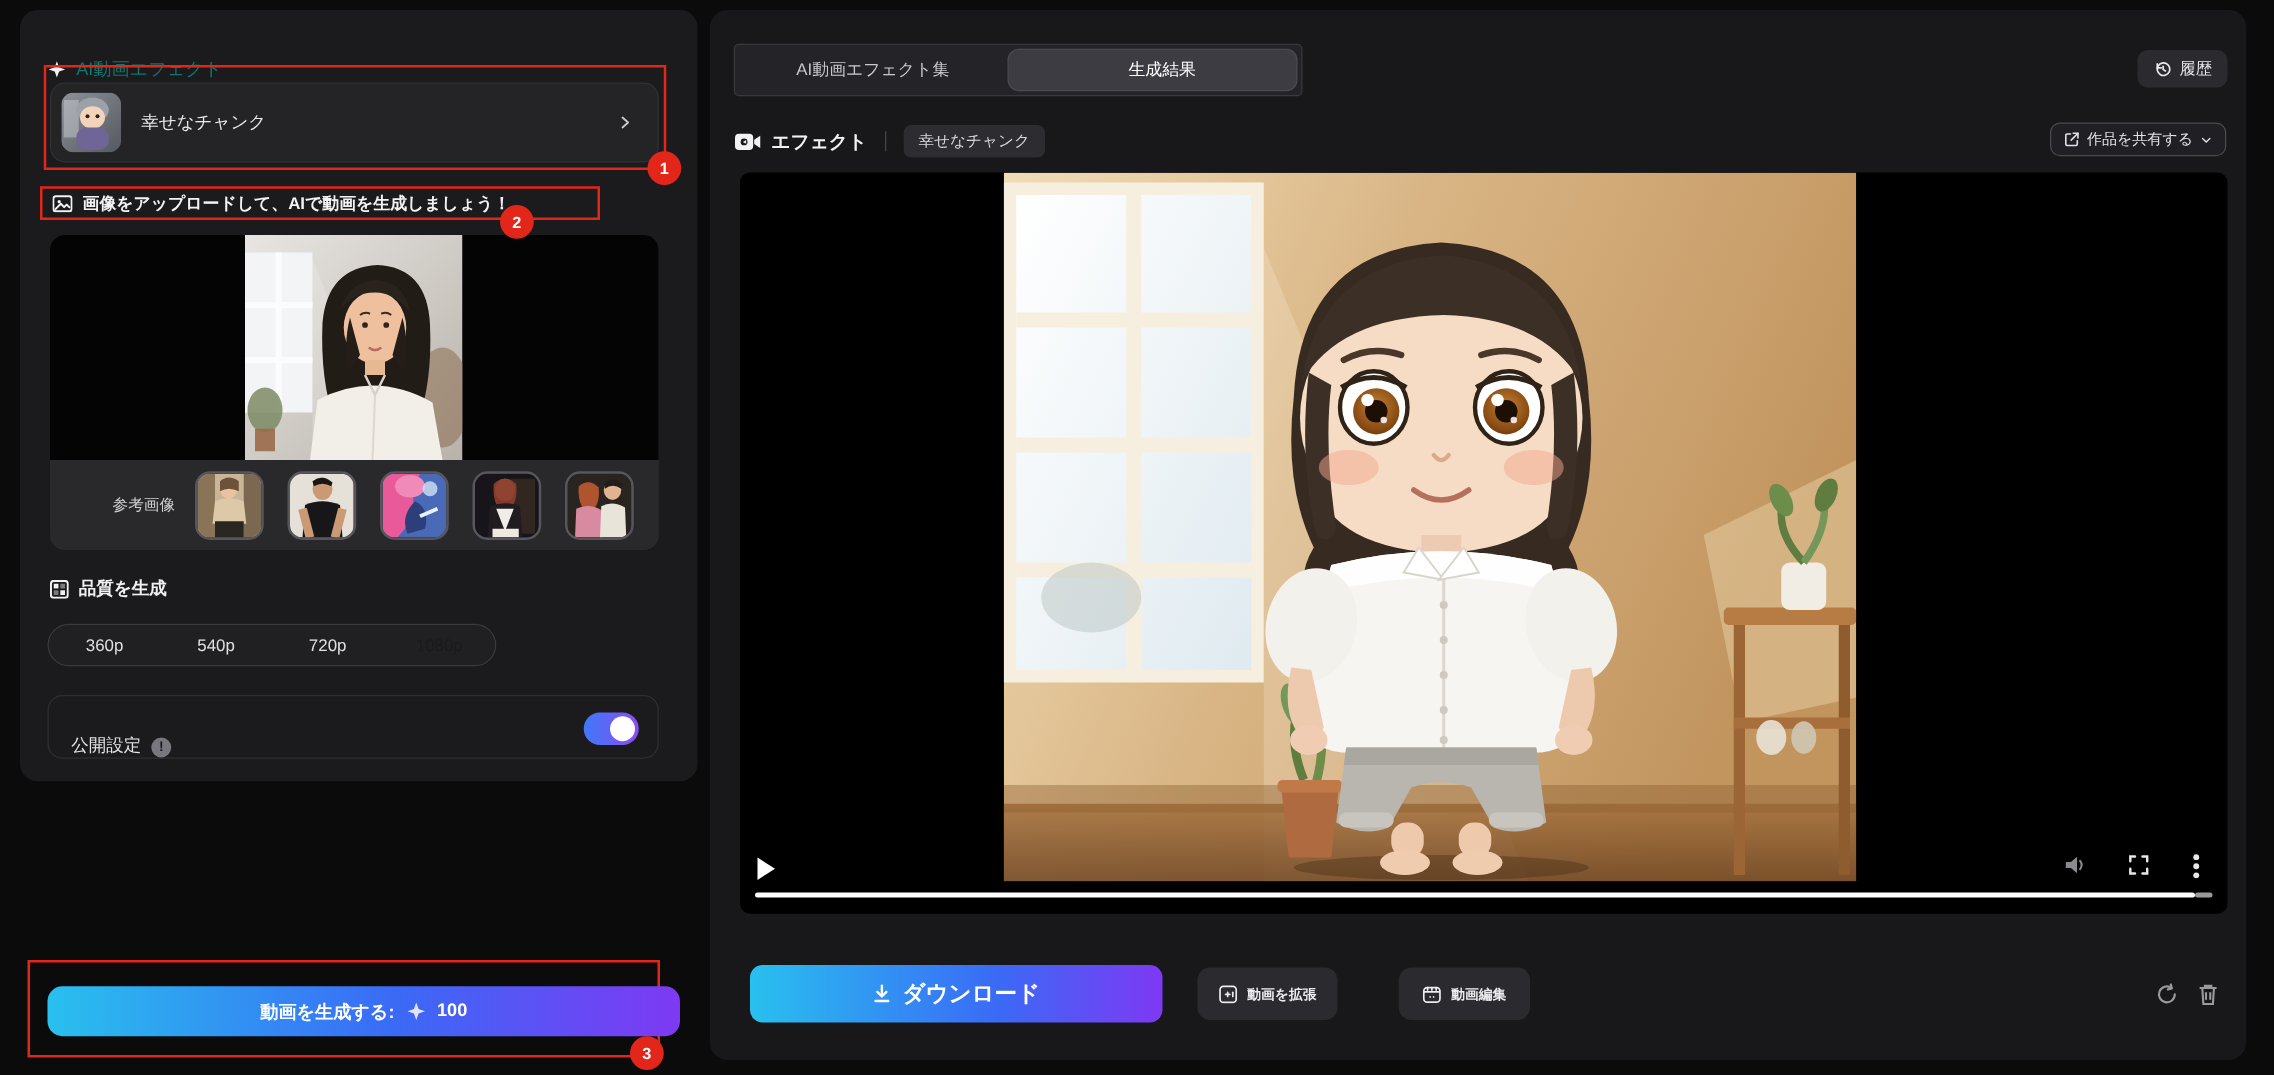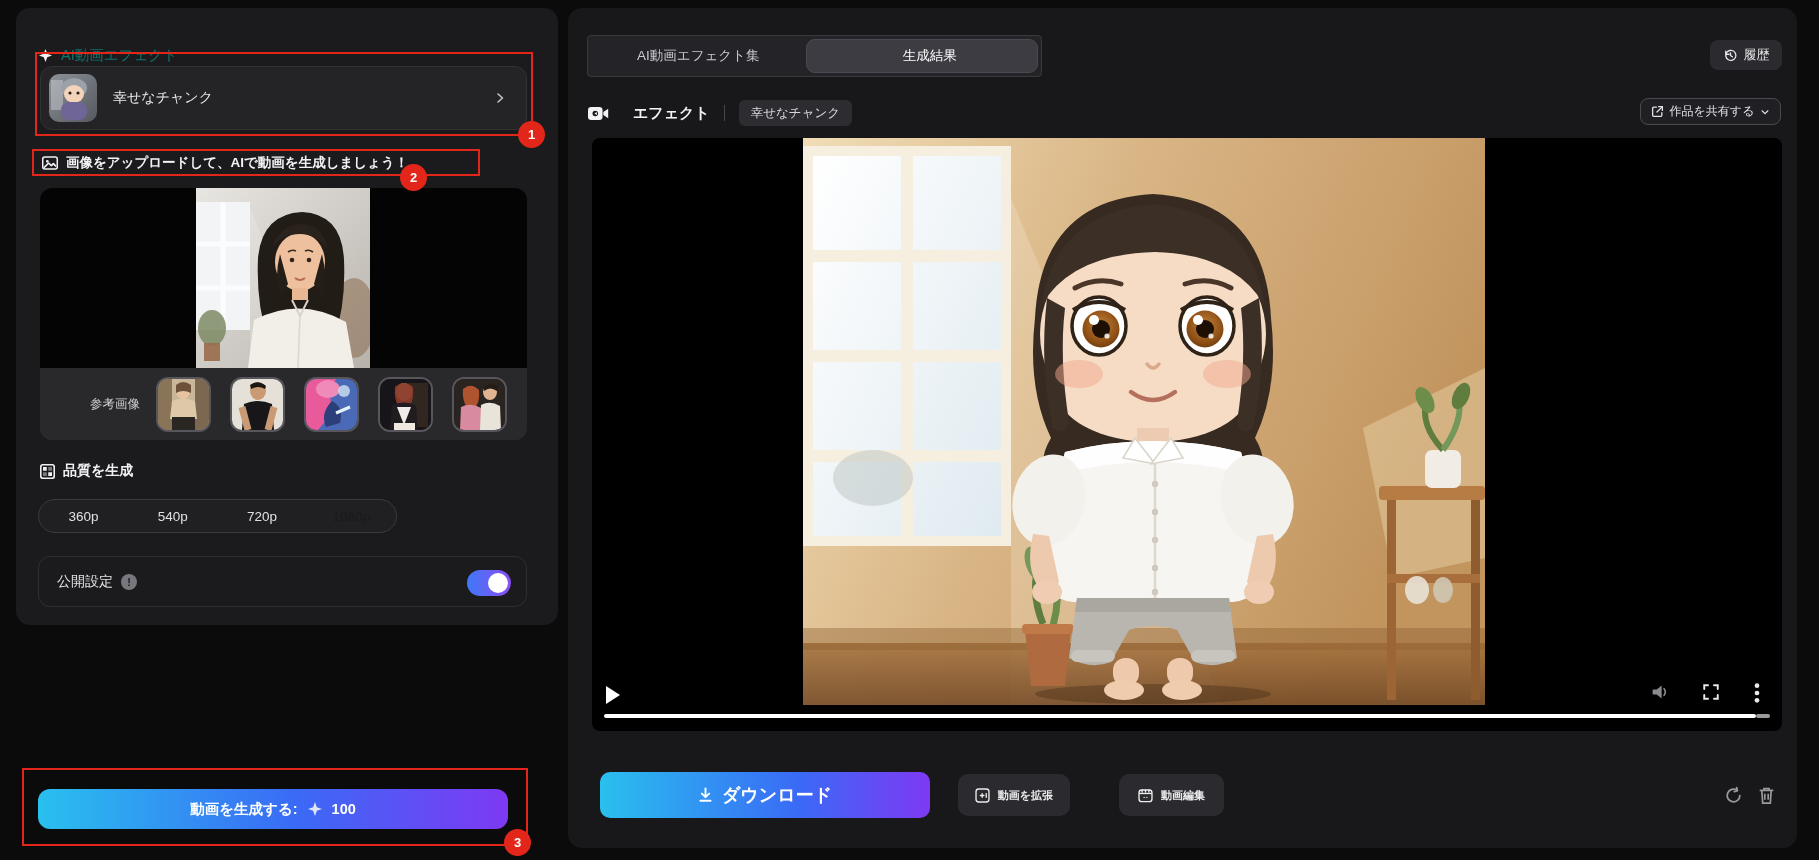--- a/index.html
+++ b/index.html
@@ -22,36 +22,36 @@
   .preview-photo-area { position:absolute; left:0; top:0; width:487px; height:180px; background:#040404; }
   .preview-photo { position:absolute; left:156px; top:0; width:174px; height:180px; }
   .ref-strip { position:absolute; left:0; top:180px; width:487px; height:72px; background:#29292c; display:flex; align-items:center;padding-left:32px; }
   .ref-label { margin-left:18px; width:66px; color:#cfcfd3; font-size:12.5px; }
   .ref-thumb { width:55px; height:55px; border-radius:12px; border:2px solid #56565c; overflow:hidden; margin-right:19px; flex:0 0 55px; }
   .section-label { display:flex; align-items:center; gap:8px; color:#f0f0f2; font-size:14px; font-weight:bold; }
   .seg-control { left:38px; top:499px; width:359px; height:34px; background:#202023; border:1px solid #3a3a3e; border-radius:17px; display:flex; }
   .seg-opt { flex:1; display:flex; align-items:center; justify-content:center; color:#e0e0e3; font-size:13.5px; position:relative; }
   .seg-opt.selected { color:#1a1a1c; }
   .seg-pill { position:absolute; left:3px; top:2px; right:3px; bottom:2px; background:#f2f2f4; border-radius:14px; z-index:-1; }
-  .public-box { left:38px; top:556px; width:489px; height:51px; border:1px solid #2f2f33; border-radius:12px; display:flex; align-items:center; }
+  .public-box { left:38px; top:556px; width:489px; height:51px; border:1px solid #2f2f33; border-radius:12px; display:flex; align-items:flex-end; }
   .public-label { margin-left:18px; color:#e4e4e8; font-size:14px; }
   .info-icon { width:16px; height:16px; border-radius:50%; background:#77777d; color:#1a1a1c; font-size:11px; font-weight:bold; display:flex; align-items:center; justify-content:center; margin-left:8px; }
   .toggle { position:absolute; right:15px; top:13px; width:44px; height:26px; border-radius:13px; background:linear-gradient(90deg,#3f78f8,#8a4df2); }
   .toggle-knob { position:absolute; right:3px; top:3px; width:20px; height:20px; border-radius:50%; background:#fff; }
   .red-box3 { left:22px; top:768px; width:506px; height:78px; }
-  .gen-btn { left:38px; top:789px; width:470px; height:40px; border-radius:12px; background:linear-gradient(90deg,#29c0ee 0%,#3a6af6 55%,#7e39f3 100%); display:flex; align-items:center; justify-content:center; gap:9px; color:#fff; font-size:14.5px; font-weight:bold; cursor:pointer; }
+  .gen-btn { left:38px; top:789px; width:506px; height:40px; border-radius:12px; background:linear-gradient(90deg,#29c0ee 0%,#3a6af6 55%,#7e39f3 100%); display:flex; align-items:center; justify-content:center; gap:9px; color:#fff; font-size:14.5px; font-weight:bold; cursor:pointer; }
 
   
   .right-panel { left:568px; top:8px; width:1229px; height:840px; background:#18181a; border-radius:14px; }
   .tabs { left:587px; top:35px; width:455px; height:42px; background:#242428; border:1px solid #39393d; border-radius:4px; display:flex; padding:3px; }
   .tab { flex:1; display:flex; align-items:center; justify-content:center; font-size:13.5px; color:#c9c9cd; border-radius:9px; cursor:pointer; }
   .tab.active { background:#3c3c42; color:#ffffff; border:1px solid #4a4a50;padding-left:16px; }
   .history-btn { left:1710px; top:40px; width:72px; height:30px; background:#2b2b2f; border-radius:8px; display:flex; align-items:center; justify-content:center; gap:6px; color:#e8e8ea; font-size:13px; cursor:pointer; }
   .effect-row { left:588px; top:100px; height:26px; display:flex; align-items:center; }
-  .effect-label { color:#f2f2f4; font-size:15px; font-weight:bold; margin-left:24px; }
+  .effect-label { color:#f2f2f4; font-size:15px; font-weight:bold; margin-left:8px; }
   .v-divider { width:1px; height:16px; background:#45454a; margin:0 14px; }
   .effect-badge { background:#2d2d31; border-radius:6px; padding:0 12px; height:26px; display:flex; align-items:center; color:#d8d8db; font-size:12.5px; }
   .share-btn { left:1640px; top:98px; width:141px; height:27px; background:#202024; border:1px solid #4a4a4f; border-radius:8px; display:flex; align-items:center; justify-content:center; gap:6px; color:#e2e2e5; font-size:12px; cursor:pointer; }
   .player { left:592px; top:138px; width:1190px; height:593px; background:#000; border-radius:8px; overflow:hidden; }
   .video-art { position:absolute; left:211px; top:0; width:682px; height:567px; }
   .play-tri { position:absolute; left:14px; top:548px; width:0; height:0; border-left:14px solid #fff; border-top:9px solid transparent; border-bottom:9px solid transparent; }
   .progress { position:absolute; left:12px; top:576px; width:1152px; height:4px; background:#fff; border-radius:2px; }
   .progress-tail { position:absolute; left:1164px; top:576px; width:14px; height:4px; background:#9a9a9a; border-radius:2px; }
   .ctrl-icon { position:absolute; top:545px; color:#b9b9bd; }
   .dl-btn { left:600px; top:772px; width:330px; height:46px; border-radius:10px; background:linear-gradient(90deg,#29c0ee 0%,#3a6af6 60%,#7e39f3 100%); display:flex; align-items:center; justify-content:center; gap:9px; color:#fff; font-size:18px; font-weight:bold; cursor:pointer; }

